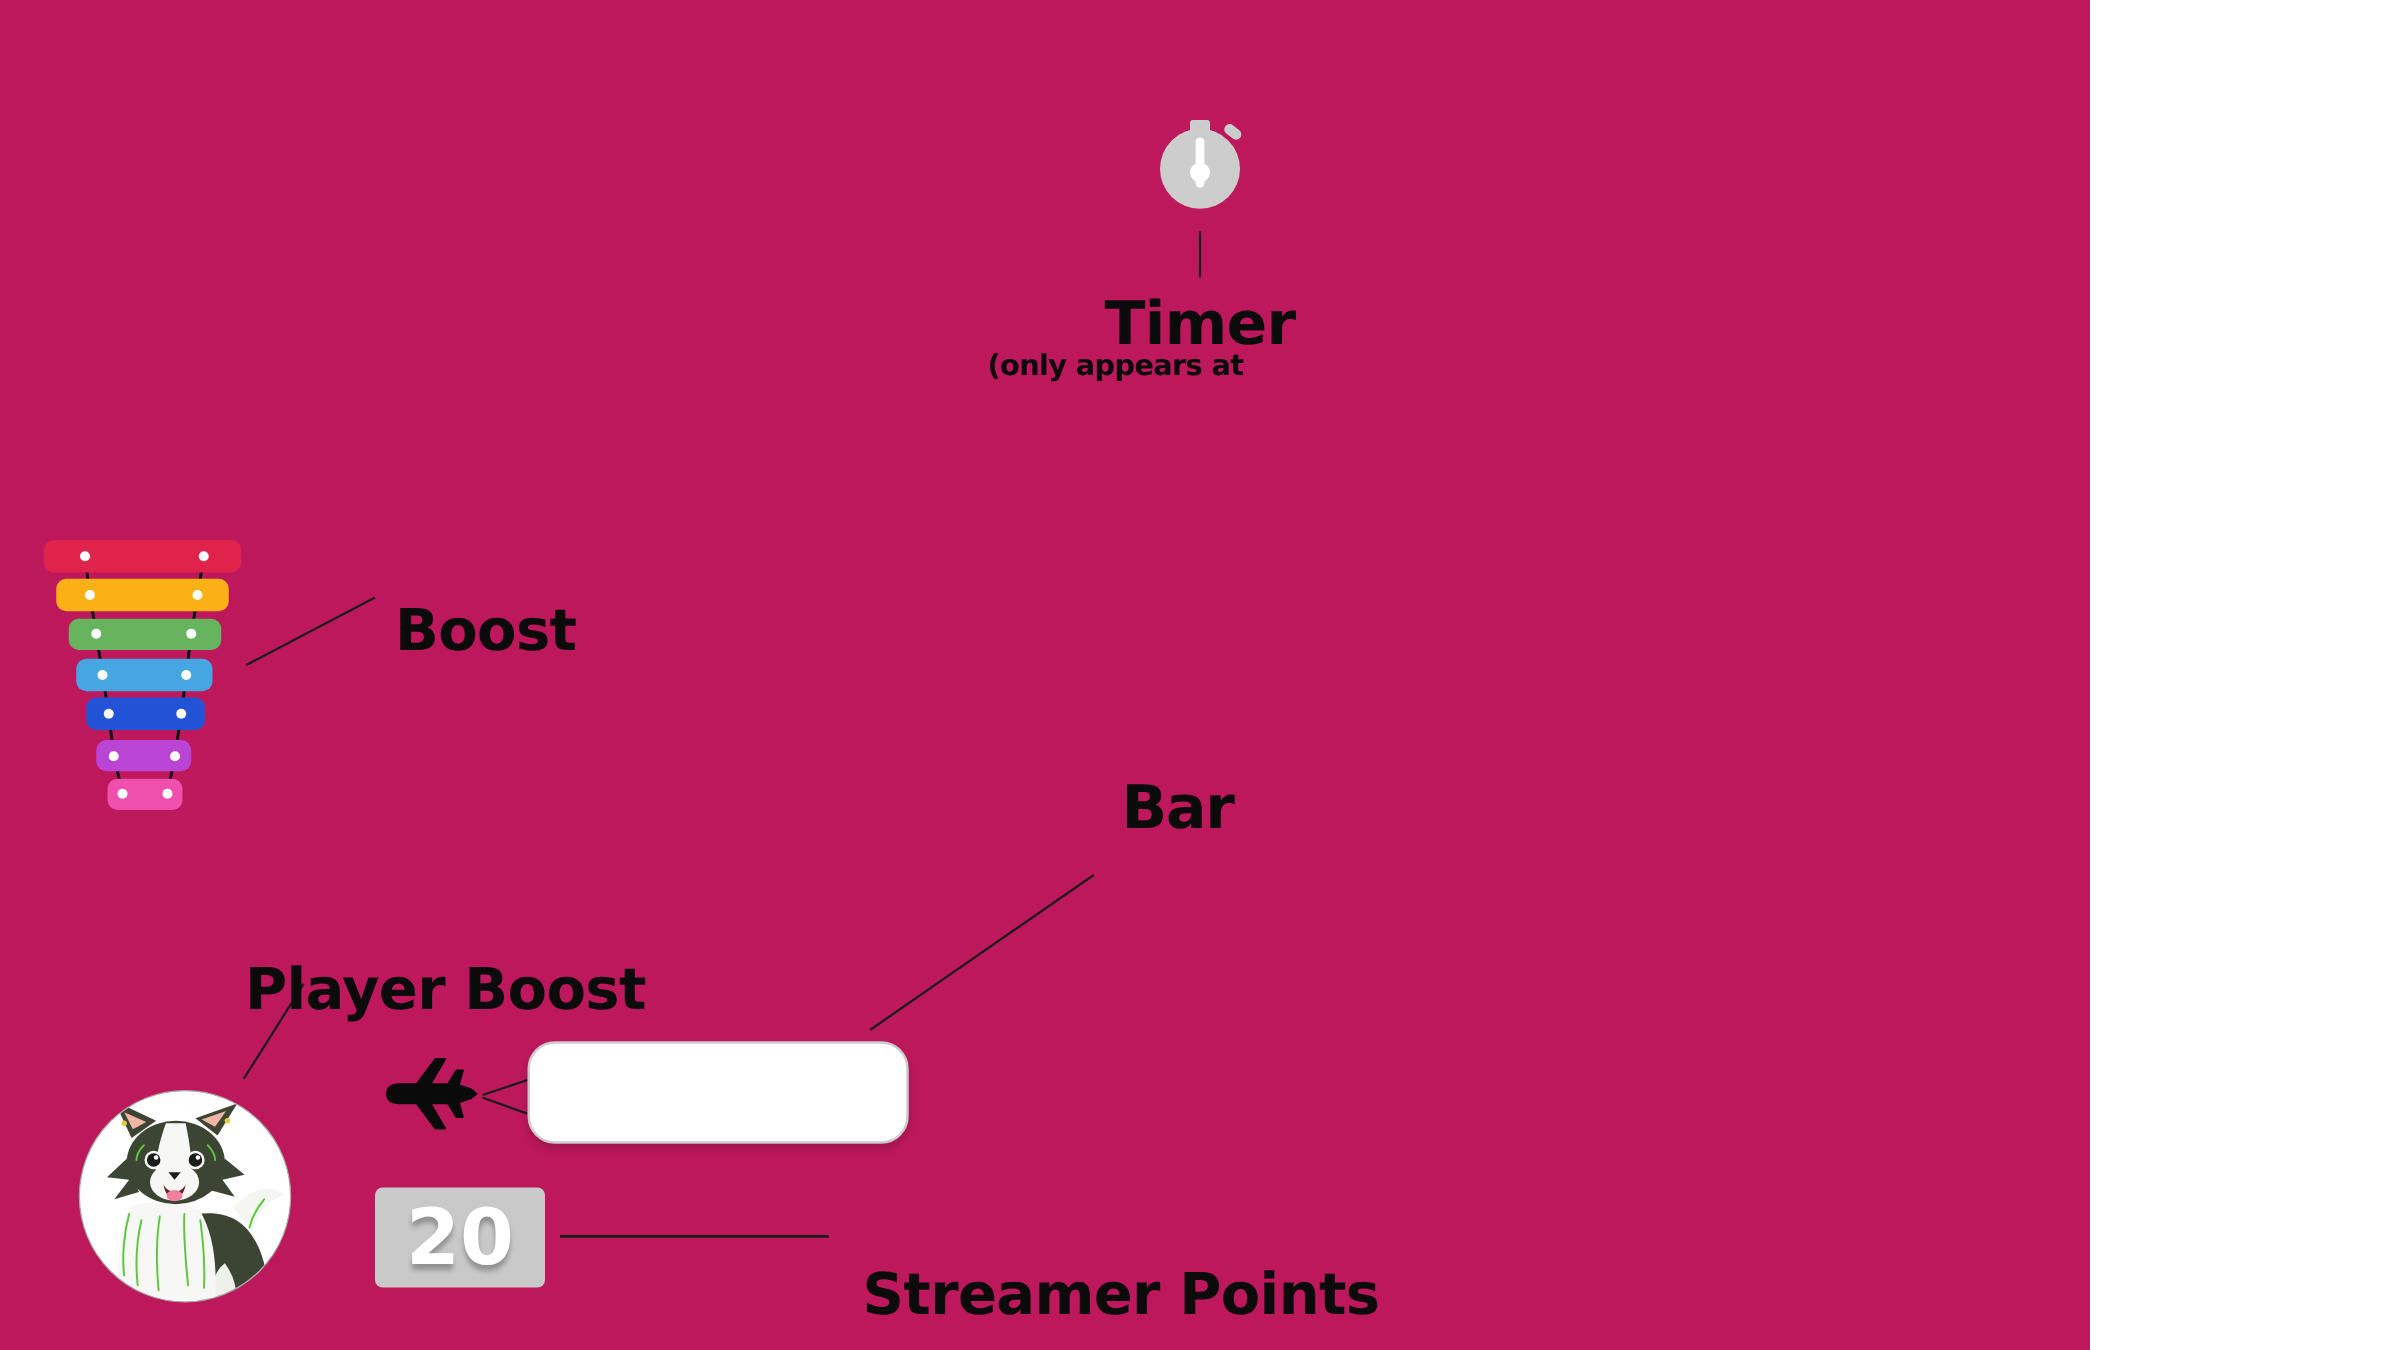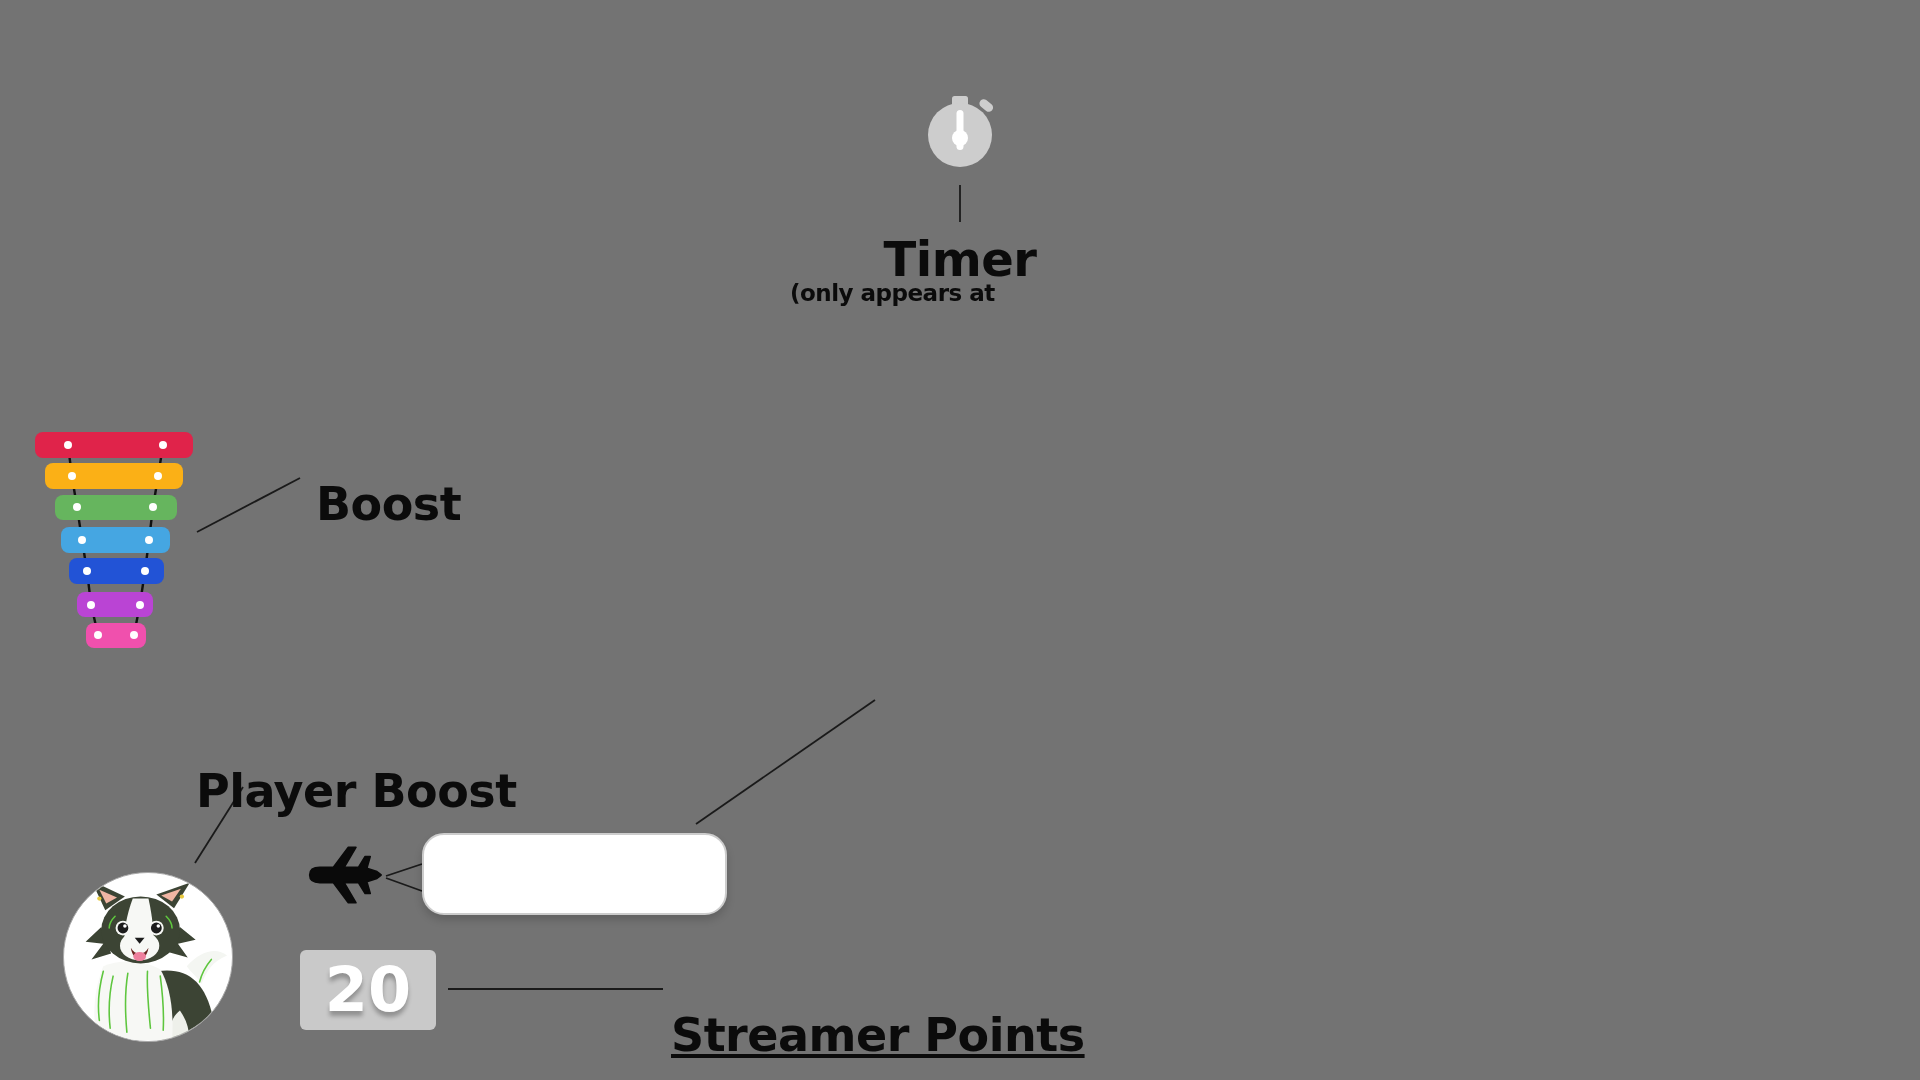--- a/index.html
+++ b/index.html
@@ -1,28 +1,28 @@
 <!DOCTYPE html>
 <html><head>
 <meta charset="utf-8">
 <style>
   html,body{margin:0;padding:0;}
   body{background:#ffffff;font-family:"DejaVu Sans","Liberation Sans",sans-serif;}
-  .canvas{position:relative;width:1920px;height:1080px;background:#737373;overflow:hidden;}
+  .canvas{position:relative;width:1672px;height:1080px;background:#be185d;overflow:hidden;}
   .label{position:absolute;color:#0b0b0b;font-weight:bold;letter-spacing:-0.5px;white-space:nowrap;}
   .label-46{font-size:46px;line-height:1.05;margin-top:44px;}
   .label-48{font-size:48px;line-height:1.05;}
   .centered{text-align:center;}
   .timer-label{left:820px;top:234px;width:280px;}
   .timer-note{position:absolute;left:790px;top:281px;width:340px;
               color:#0b0b0b;font-weight:bold;font-size:23px;line-height:25px;letter-spacing:-0.5px;}
   .boost-label{left:316px;top:436px;}
   .player-label{left:196px;top:723px;}
   .health-label{left:741px;top:619px;width:402px;font-size:48px;line-height:55px;letter-spacing:-1px;text-align:center;}
-  .points-label{left:671px;top:967px;text-decoration:underline;}
+  .points-label{left:690px;top:967px;}
   .overlay-lines{position:absolute;left:0;top:0;width:1920px;height:1080px;pointer-events:none;}
   .healthbar{position:absolute;left:422px;top:833px;width:305px;height:82px;background:#ffffff;
              border:2px solid #cccccc;border-radius:22px;box-sizing:border-box;
              box-shadow:0 5px 8px rgba(0,0,0,0.16);}
   .badge{position:absolute;left:300px;top:950px;width:136px;height:80px;border-radius:6px;
          background:#c9c9c9;display:flex;align-items:center;justify-content:center;}
   .badge span{color:#ffffff;font-weight:bold;font-size:62px;line-height:1;
               text-shadow:0 5px 4px rgba(0,0,0,0.28);}
   .avatar{position:absolute;left:63px;top:872px;width:170px;height:170px;border-radius:50%;
           border:1.5px solid #a9a9a9;background:#ffffff;overflow:hidden;box-sizing:border-box;}
@@ -128,20 +128,21 @@
       </g>
     </svg>
   </div>
 
   <svg class="abs" style="left:303px;top:836px;" width="84" height="78" viewBox="0 0 100 80">
     <path d="M8 40 C8 33 13 31 20 31 L36 31 L54 7 L63 7 L49 31 L66 31 L74 18 L80 18 L76 32 L88 36 L93 40 L88 44 L76 48 L80 62 L74 62 L66 49 L49 49 L63 73 L54 73 L36 49 L20 49 C13 49 8 47 8 40 Z" fill="#0a0a0a" stroke="#0a0a0a" stroke-width="2" stroke-linejoin="round"></path>
   </svg>
 
   <div class="healthbar"></div>
   <div class="label health-label">
+    <div>Bar</div>
   </div>
 
   <div class="badge" style="background: rgb(201, 201, 201);">
     <span>20</span>
   </div>
   <div class="label label-46 points-label">Streamer Points</div>
 
 </div>
 
 </body></html>

